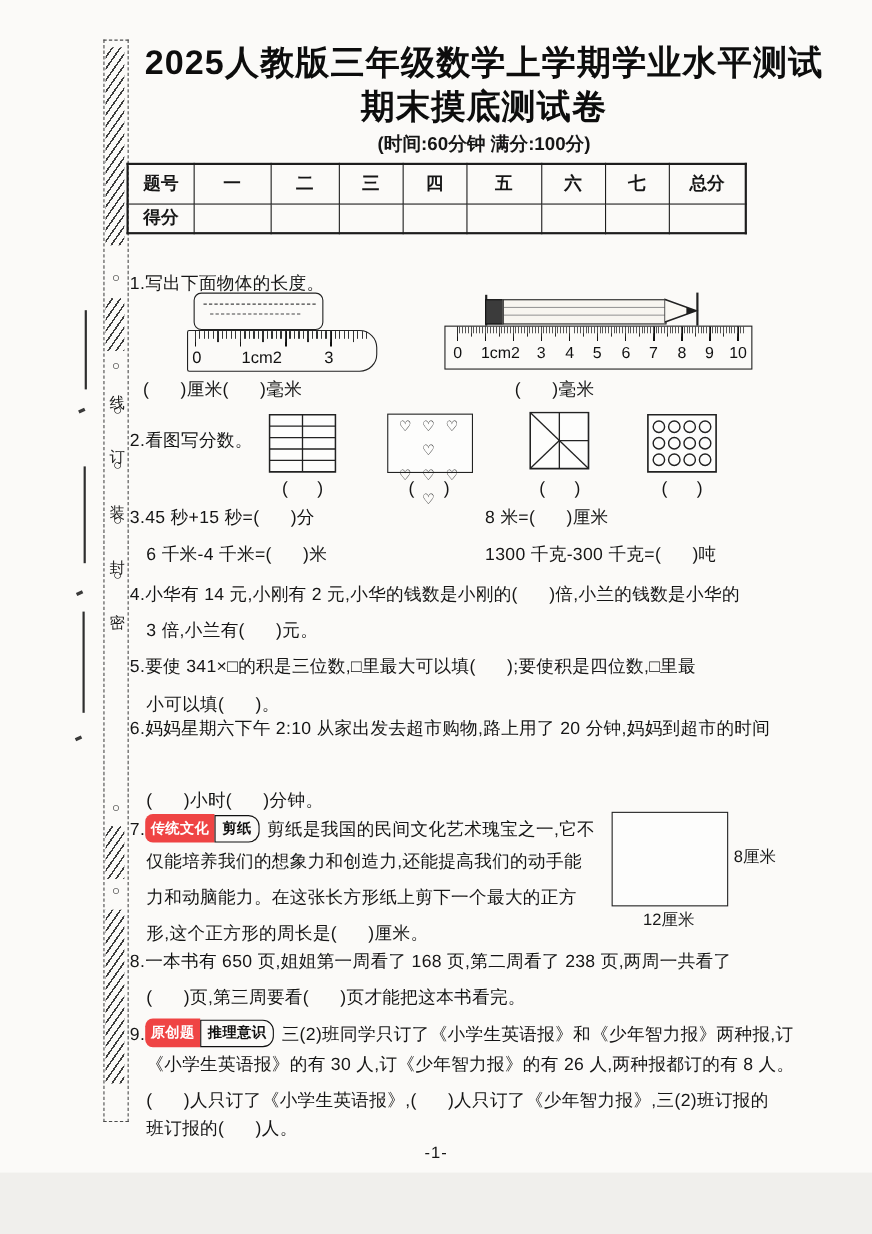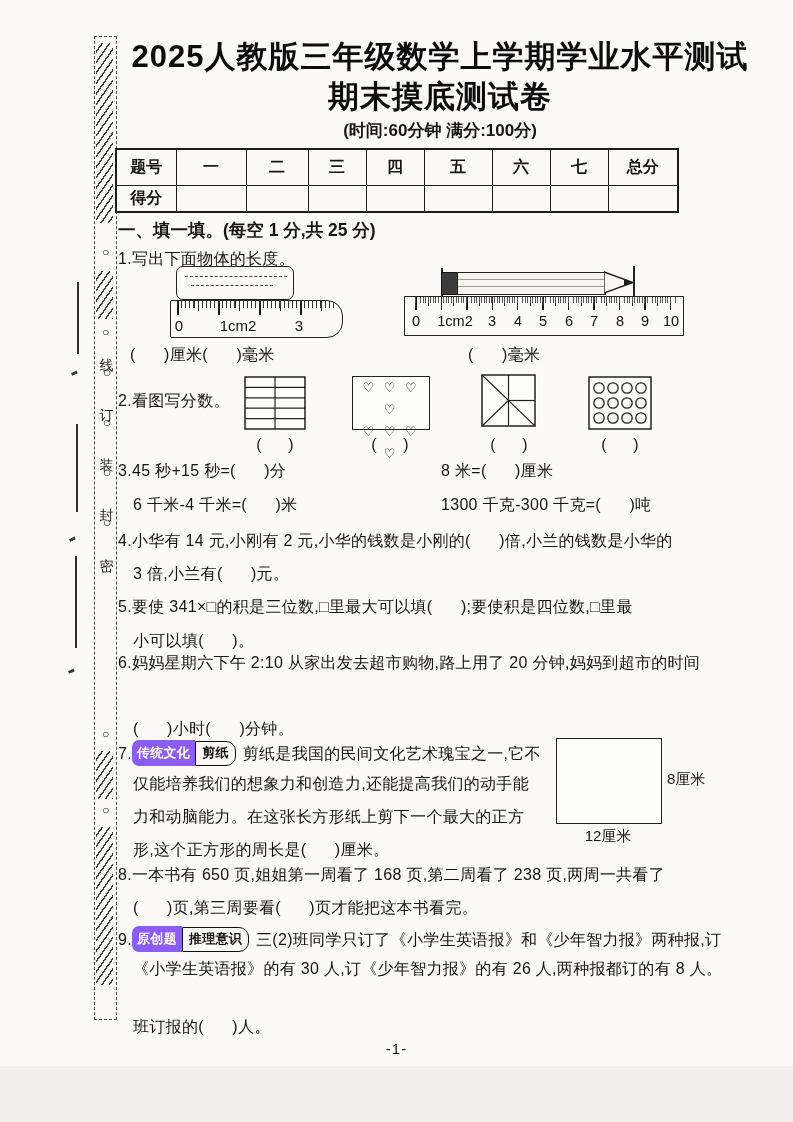--- a/index.html
+++ b/index.html
@@ -44,21 +44,21 @@
   .pencil-ferrule{position:absolute;left:441px;top:272px;width:15px;height:21px;background:#3b3b3b;border:1px solid #111;}
   .pencil-body{position:absolute;left:457px;top:272px;width:147px;height:21px;border:1.4px solid #222;background:#f7f5f0;
       background-image:linear-gradient(#999 0 0),linear-gradient(#999 0 0);background-size:100% 1px;
       background-position:0 6px,0 13px;background-repeat:no-repeat;}
   .guide{position:absolute;width:1.5px;background:#222;}
   
   .figbox{position:absolute;border:1.5px solid #222;background:#fdfdfc;}
   .figcap{position:absolute;top:436px;text-align:center;font-size:16px;white-space:pre;}
   .hearts-row{display:block;text-align:center;font-size:13px;line-height:22px;letter-spacing:3px;color:#222;}
   
-  .badge-dark{display:inline-block;background:#8b5cf6;color:#fff;font-size:13px;font-weight:bold;
+  .badge-dark{display:inline-block;background:#ef4444;color:#fff;font-size:13px;font-weight:bold;
       padding:2px 5px;border-radius:7px 0 0 7px;vertical-align:2px;}
   .badge-light{display:inline-block;border:1.6px solid #101010;color:#101010;font-size:13px;font-weight:bold;
       padding:.5px 6px;border-radius:0 10px 10px 0;vertical-align:2px;margin-right:7px;}
   
   .q7rect{position:absolute;left:556px;top:738px;width:104px;height:84px;border:1.6px solid #222;background:#fdfdfc;}
   .q7side{position:absolute;left:667px;top:770px;font-size:15px;white-space:pre;}
   .q7bottom{position:absolute;left:546px;top:827px;width:124px;text-align:center;font-size:15px;white-space:pre;}
   .footer{position:absolute;left:0;top:1040px;width:793px;text-align:center;font-size:15px;letter-spacing:1px;}
   .shade{position:absolute;left:0;top:1066px;width:793px;height:56px;background:#f0efec;}
   svg line,svg rect,svg path,svg polygon{vector-effect:non-scaling-stroke;}
@@ -121,21 +121,20 @@
       <td></td>
           <td></td>
       <td></td>
           <td></td>
       <td></td>
           <td></td>
     </tr>
   </tbody>
     </table>
 
-  <div class="heading" style="left:118px;top:218px">一、填一填。(每空 1 分,共 25 分)</div>
 
   <div class="line" style="left:118px;top:248px">1.写出下面物体的长度。</div>
 
   <div class="eraser"></div>
   <div class="ruler r1"></div>
   <span class="rnum" style="left:179px;top:317px">0</span>
   <span class="rnum" style="left:238px;top:317px">1cm2</span>
   <span class="rnum" style="left:299px;top:317px">3</span>
 
   <div class="guide" style="left:441px;top:268px;height:28px"></div>
@@ -227,17 +226,18 @@
   <div class="line" style="left:133px;top:839px">形,这个正方形的周长是(      )厘米。</div>
   <div class="q7rect"></div>
   <div class="q7side">8厘米</div>
   <div class="q7bottom">12厘米</div>
 
   <div class="line" style="left:118px;top:864px">8.一本书有 650 页,姐姐第一周看了 168 页,第二周看了 238 页,两周一共看了</div>
   <div class="line" style="left:133px;top:897px">(      )页,第三周要看(      )页才能把这本书看完。</div>
 
   <div class="line" style="left:118px;top:926px"><span>9.</span><span class="badge-dark">原创题</span><span class="badge-light">推理意识</span><span>三(2)班同学只订了《小学生英语报》和《少年智力报》两种报,订</span></div>
   <div class="line" style="left:133px;top:958px">《小学生英语报》的有 30 人,订《少年智力报》的有 26 人,两种报都订的有 8 人。</div>
+  <div class="line" style="left:133px;top:990px">(      )人只订了《小学生英语报》,(      )人只订了《少年智力报》,三(2)班订报的</div>
   <div class="line" style="left:133px;top:1016px">班订报的(      )人。</div>
 
   <div class="shade"></div>
   <div class="footer">-1-</div>
 </div>
 
 </body></html>

